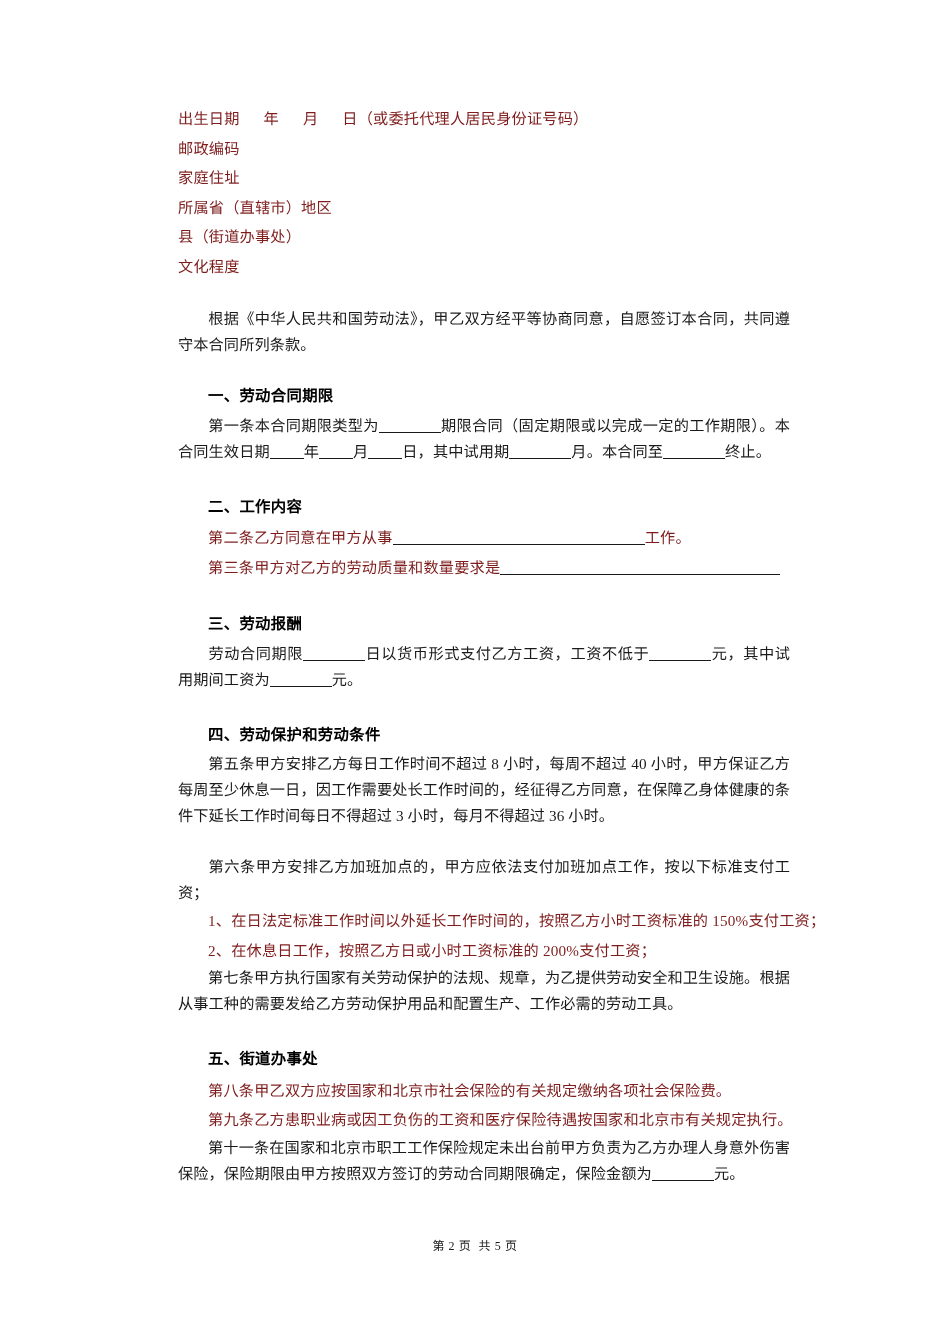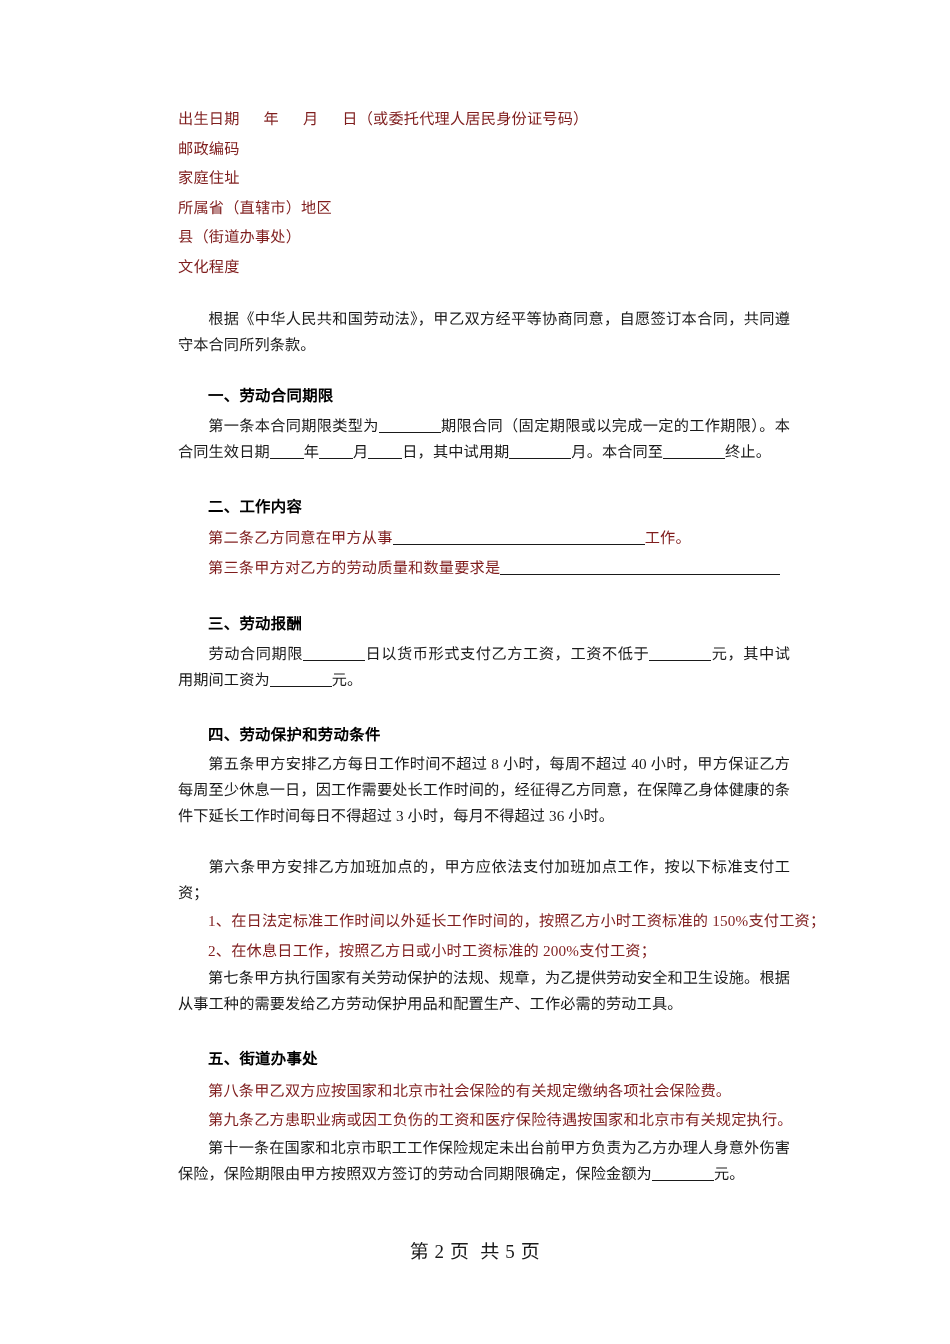--- a/index.html
+++ b/index.html
@@ -82,21 +82,21 @@
   .b-md { width: 62px; }
   .b-xl { width: 252px; }
 
   
   .footer {
     position: absolute;
     left: 0;
     top: 1236px;
     width: 950px;
     text-align: center;
-    font-size: 19px;
+    font-size: 12px;
     letter-spacing: 0.6px;
     color: #1a1a1a;
     white-space: pre;
   }
 </style>
 </head>
 <body>
 
 <div class="page">
   <div class="content">

